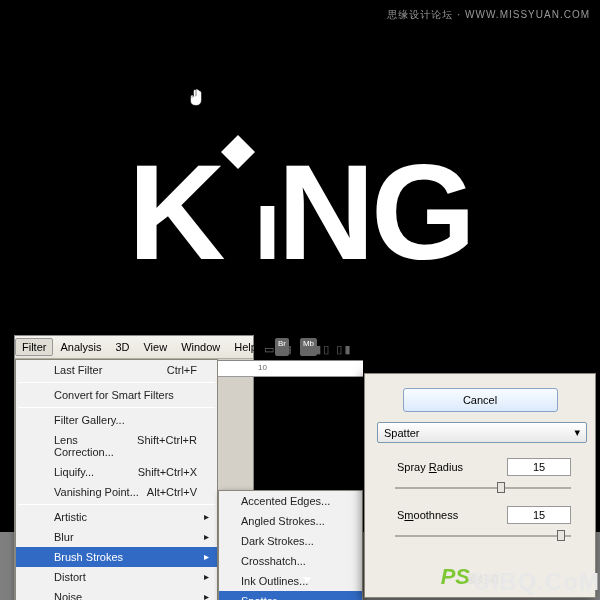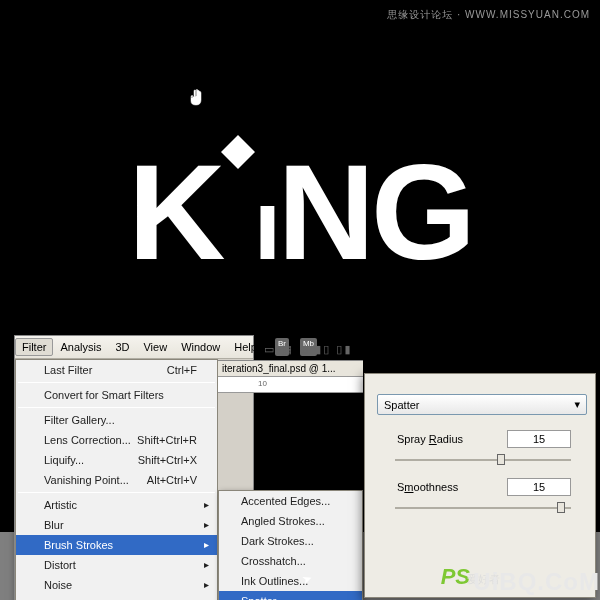--- a/index.html
+++ b/index.html
@@ -7,21 +7,21 @@
 .top-watermark{position:absolute;top:8px;right:10px;color:#999;font-size:10px;letter-spacing:1px}
 .cursor-grab{position:absolute;top:88px;left:188px;color:#fff;font-size:16px}
 .king-text{position:absolute;top:135px;left:0;width:100%;text-align:center;color:#fff;font-family:Georgia,'Times New Roman',serif;font-size:135px;font-weight:bold;letter-spacing:-4px;filter:blur(0.3px)}
 .king-text .diamond{display:inline-block;width:24px;height:24px;background:#fff;transform:rotate(45deg);margin:0 4px;vertical-align:top;margin-top:5px}
 .ps-chrome{position:absolute;top:335px;left:14px;width:240px;background:#d4d0c8;border:1px solid #888;box-shadow:2px 2px 8px rgba(0,0,0,0.5)}
 .menubar{display:flex;background:linear-gradient(#f5f3ee,#e8e5dc);border-bottom:1px solid #b0ada3;font-size:11px;padding:2px 0}
 .menubar span{padding:3px 7px;cursor:default}
 .menubar span.active{background:#e0ddd4;border:1px solid #999;border-radius:2px;padding:2px 6px}
 .menubar .badge{display:inline-block;background:#666;color:#fff;font-size:8px;padding:1px 3px;border-radius:2px;margin-left:11px}
 .dropdown{background:#f1f1f1;border:1px solid #8a867a;font-size:11px;color:#222;width:203px}
-.dropdown .item{display:flex;justify-content:space-between;padding:4px 20px 4px 28px;position:relative}
+.dropdown .item{display:flex;justify-content:space-between;padding:4px 20px 4px 38px;position:relative}
 .dropdown .item.arrow::after{content:"▸";position:absolute;right:8px;font-size:10px}
 .dropdown .sep{height:1px;background:#c0beb4;margin:2px 2px;border-bottom:1px solid #fff}
 .dropdown .item.highlight{background:#316ac5;color:#fff}
 .submenu{position:absolute;top:490px;left:218px;width:145px;background:#f1f1f1;border:1px solid #8a867a;font-size:11px;color:#222;box-shadow:2px 2px 6px rgba(0,0,0,0.4)}
 .submenu .item{padding:4px 10px 4px 22px}
 .submenu .item.highlight{background:#316ac5;color:#fff}
 .doc-strip{position:absolute;top:360px;left:218px;width:145px;background:#d4d0c8;border-top:1px solid #888;font-size:10px}
 .doc-title{background:#e8e5dc;padding:2px 4px;border-bottom:1px solid #999;white-space:nowrap;overflow:hidden}
 .ruler{background:#fff;border-bottom:1px solid #999;height:16px;font-size:8px;padding:2px 4px;color:#666;position:relative}
 .toolbar-icons{position:absolute;top:343px;left:264px;font-size:11px;color:#666;letter-spacing:2px}
@@ -113,39 +113,39 @@
     <div class="item arrow">
         <span>Pixelate</span>
       </div>
 
   </div>
 </div>
 
 <div class="toolbar-icons">▭ ▦ ⊞  ▮▯ ▯▮</div>
 
 <div class="doc-strip">
-  <div class="doc-title">iteration3_final.psd @ 1...</div>
   <div class="ruler">
       <span style="position:absolute;left:40px">10</span>
     </div>
 </div>
 
 <div class="submenu">
   <div class="item">Accented Edges...</div>
   <div class="item">Angled Strokes...</div>
   <div class="item">Dark Strokes...</div>
   <div class="item">Crosshatch...</div>
   <div class="item">Ink Outlines...</div>
   <div class="item highlight">Spatter...</div>
 
 </div>
 
 <div class="pointer">➤</div>
 
 <div class="dialog">
+  <div class="dlg-btn">Cancel</div>
   <div class="dlg-select">
     <span>Spatter</span>
       <span>▾</span>
   </div>
   <div class="dlg-row">
     <span><span>Spray </span><span class="under-l">R</span><span>adius</span></span>
     <input value="15" style="">
   </div>
   <div class="slider">
       <div class="thumb" style="left:58%"></div>

